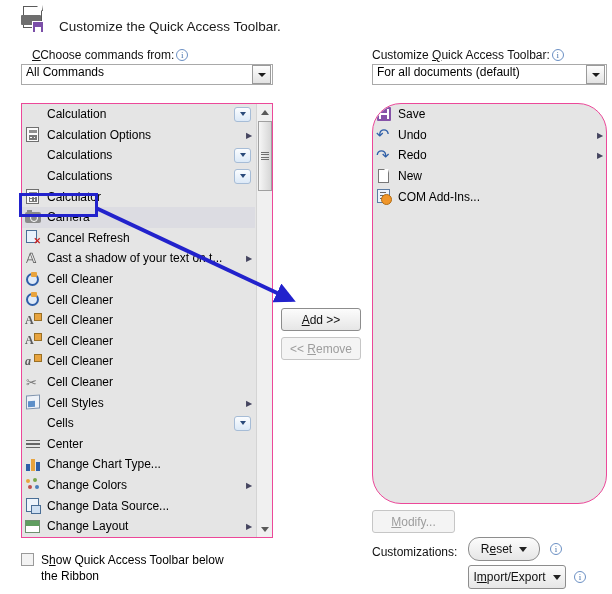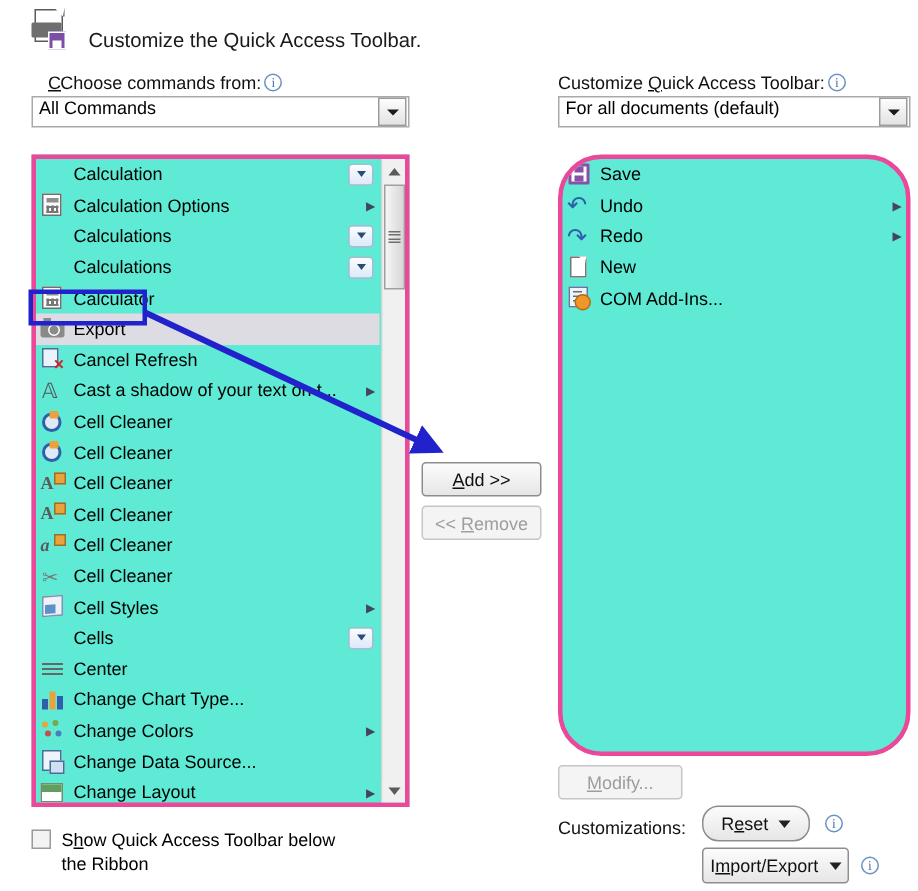--- a/index.html
+++ b/index.html
@@ -31,21 +31,21 @@
   .combo { position: absolute; height: 21px; border: 1px solid #a9a9a9; background: #fff;
     display: flex; align-items: flex-start; }
   .combo .val { flex: 1; padding-left: 4px; font-size: 12px; white-space: nowrap; overflow: hidden; }
   .combo .drop { width: 19px; height: 19px; margin-right: 1px; flex: none;
     background: linear-gradient(#fdfdfd,#e3e3e3); border: 1px solid #9a9a9a;
     display: flex; align-items: center; justify-content: center; }
   .caret { width: 0; height: 0; border-left: 4px solid transparent; border-right: 4px solid transparent;
     border-top: 4px solid #1b1b1b; }
 
   
-  .listbox { position: absolute; border: 3px solid #ec4899; background: #5eead4; overflow: hidden; }
+  .listbox { position: absolute; border: 1px solid #ec4899; background: #e5e5e5; overflow: hidden; }
   .listinner { position: absolute; left: 0; top: 0; right: 0; bottom: 0; }
   .row { height: 20.6px; display: flex; align-items: center; font-size: 12px; padding-left: 2px;
     position: relative; white-space: nowrap; }
   .row.sel { background: #dcdce2; }
   .row .ico { width: 18px; height: 17px; flex: none; margin-right: 5px; position: relative; }
   .row .lbl { flex: 1; overflow: hidden; }
   .row .sub { width: 12px; flex: none; color: #3b3b55; font-size: 9px; text-align: center; }
   .row .sub.arr::after { content: "\25B6"; font-size: 8px; color: #44445f; }
   .row .gal { width: 17px; height: 15px; flex: none; margin-right: 4px;
     border: 1px solid #a6bcd6; border-radius: 3px; background: linear-gradient(#fbfdff,#dce9f7);
@@ -226,21 +226,21 @@
           <span class="ico">
             <span class="calc"></span>
           </span>
           <span class="lbl">Calculator</span>
           <span class="sub"></span>
         </div>
         <div class="row sel">
           <span class="ico">
             <span class="cam"></span>
           </span>
-          <span class="lbl">Export</span>
+          <span class="lbl">Camera</span>
           <span class="sub"></span>
         </div>
         <div class="row">
           <span class="ico">
             <span class="refx"></span>
           </span>
           <span class="lbl">Cancel Refresh</span>
           <span class="sub"></span>
         </div>
         <div class="row">

